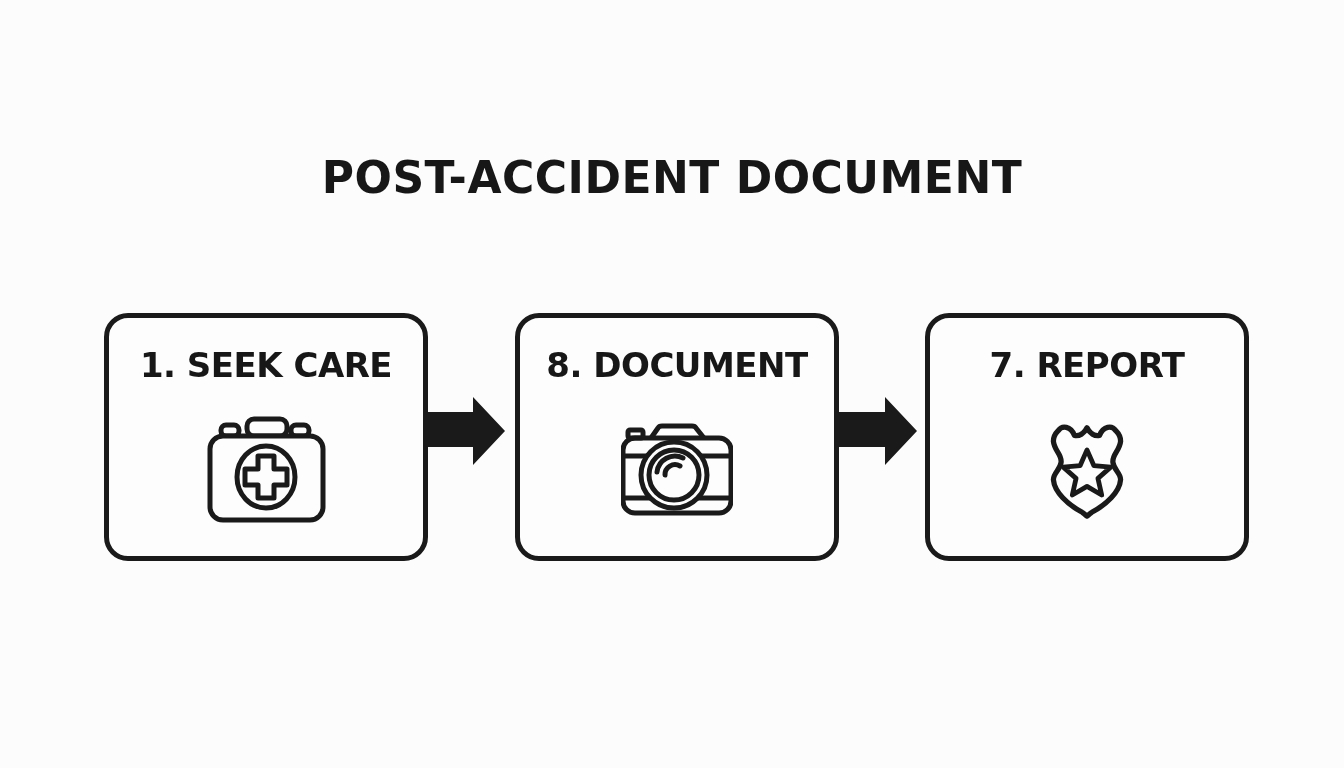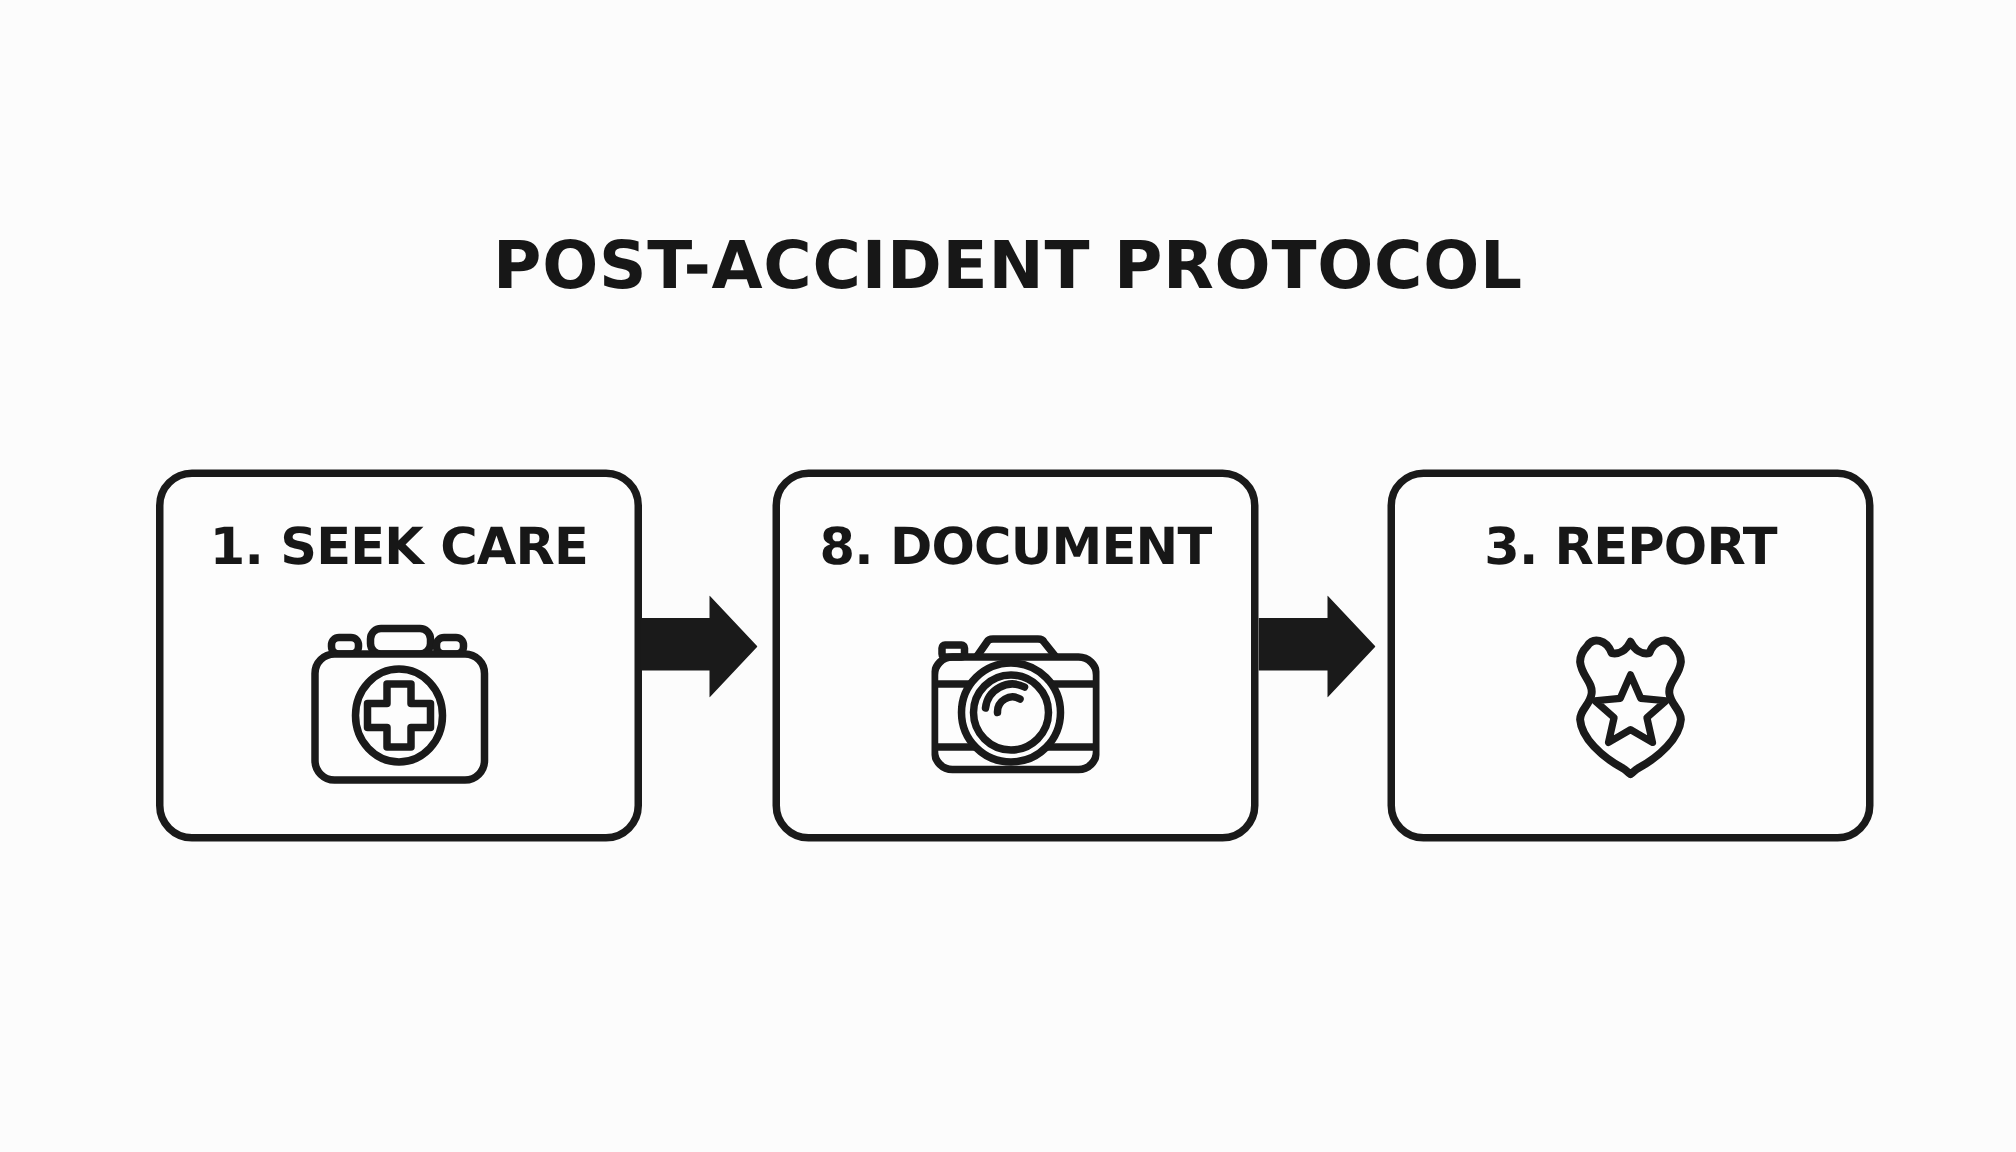--- a/index.html
+++ b/index.html
@@ -43,21 +43,21 @@
   .arrow{position:absolute;top:397px;width:78px;height:68px;}
   .arrow.a1{left:427px;}
   .arrow.a2{left:839px;}
   svg{display:block;}
 </style>
 </head>
 <body>
 
 <div class="canvas">
 
-  <div class="title">POST-ACCIDENT PROTOCOL</div>
+  <div class="title">POST-ACCIDENT DOCUMENT</div>
 
   <div class="step-box b1">
     <div class="step-label">1. SEEK CARE</div>
     <span class="icon-wrap icon-kit">
       <svg width="119" height="107" viewBox="0 0 119 107" fill="none">
         <g stroke="#1a1a1a" stroke-width="5" fill="none">
           <rect x="40" y="3" width="40" height="17" rx="7"></rect>
           <rect x="14" y="9" width="18" height="11" rx="5"></rect>
           <rect x="84" y="9" width="18" height="11" rx="5"></rect>
           <rect x="3" y="20" width="113" height="84" rx="13" fill="#fdfdfd"></rect>
@@ -93,21 +93,21 @@
     </span>
   </div>
 
   <span class="arrow a2">
     <svg width="78" height="68" viewBox="0 0 78 68">
       <polygon points="0,15 46,15 46,0 78,34 46,68 46,50 0,50" fill="#1a1a1a"></polygon>
     </svg>
   </span>
 
   <div class="step-box b3">
-    <div class="step-label">3. REPORT</div>
+    <div class="step-label">7. REPORT</div>
     <span class="icon-wrap icon-badge">
       <svg width="96" height="104" viewBox="0 0 100 108" fill="none">
         <g stroke="#1a1a1a" stroke-width="5.5" fill="none" stroke-linejoin="round">
           <path d="M50,9
                    C53,15 58,18 63,17
                    C67,7 76,6 80,12
                    C83,15 85,19 85,23
                    C84,33 76,37 77,45
                    C78,53 85,56 85,63
                    C84,76 70,89 55,97

